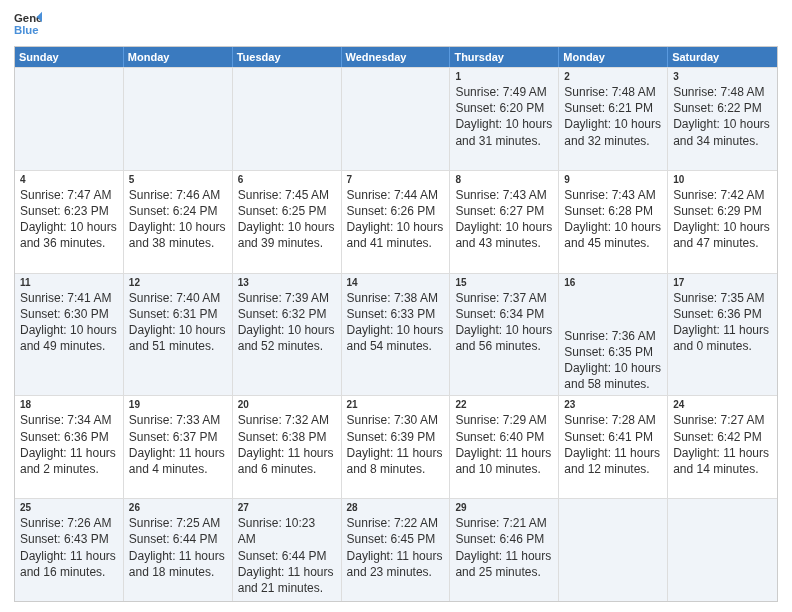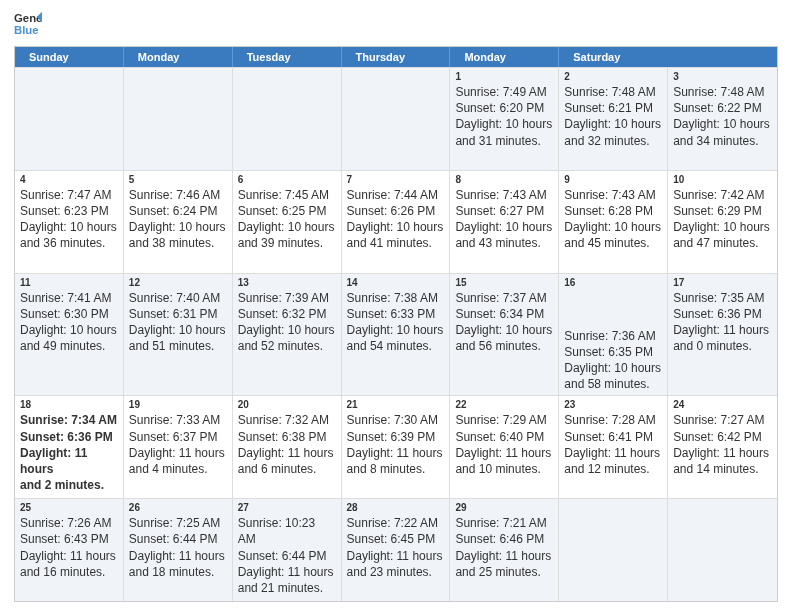--- a/index.html
+++ b/index.html
@@ -53,21 +53,21 @@
     }
     .cal-header {
       display: grid;
       grid-template-columns: repeat(7, 1fr);
       background: #3a7abf;
     }
     .cal-header-cell {
       color: #fff;
       font-size: 11px;
       font-weight: bold;
-      padding: 4px 14px;
+      padding: 4px 4px;
       border-right: 1px solid #5a9adf;
       text-align: left;
     }
     .cal-header-cell:last-child { border-right: none; }
     .cal-body {
       display: flex;
       flex-direction: column;
       flex: 1;
     }
     .cal-row {
@@ -116,20 +116,21 @@
       <div class="month-year"></div>
       <div class="location"></div>
     </div>
   </div>
 
   <div class="calendar">
     <div class="cal-header">
     <div class="cal-header-cell">Sunday</div>
         <div class="cal-header-cell">Monday</div>
         <div class="cal-header-cell">Tuesday</div>
+        <div class="cal-header-cell">Wednesday</div>
         <div class="cal-header-cell">Thursday</div>
         <div class="cal-header-cell">Monday</div>
         <div class="cal-header-cell">Saturday</div>
       </div>
     <div class="cal-body">
     <div class="cal-row">
           <div class="cal-cell empty alt-row"></div>
           <div class="cal-cell empty alt-row"></div>
           <div class="cal-cell empty alt-row"></div>
           <div class="cal-cell empty alt-row"></div>
@@ -253,21 +254,21 @@
             <div class="day-num">17</div>
             <div class="day-info" style="white-space: pre-line;">Sunrise: 7:35 AM
 Sunset: 6:36 PM
 Daylight: 11 hours
 and 0 minutes.</div>
           </div>
         </div>
         <div class="cal-row">
           <div class="cal-cell">
             <div class="day-num">18</div>
-            <div class="day-info" style="white-space: pre-line; font-weight: bold;">Sunrise: 7:34 AM
+            <div class="day-info" style="white-space: pre-line;">Sunrise: 7:34 AM
 Sunset: 6:36 PM
 Daylight: 11 hours
 and 2 minutes.</div>
           </div>
           <div class="cal-cell">
             <div class="day-num">19</div>
             <div class="day-info" style="white-space: pre-line;">Sunrise: 7:33 AM
 Sunset: 6:37 PM
 Daylight: 11 hours
 and 4 minutes.</div>

